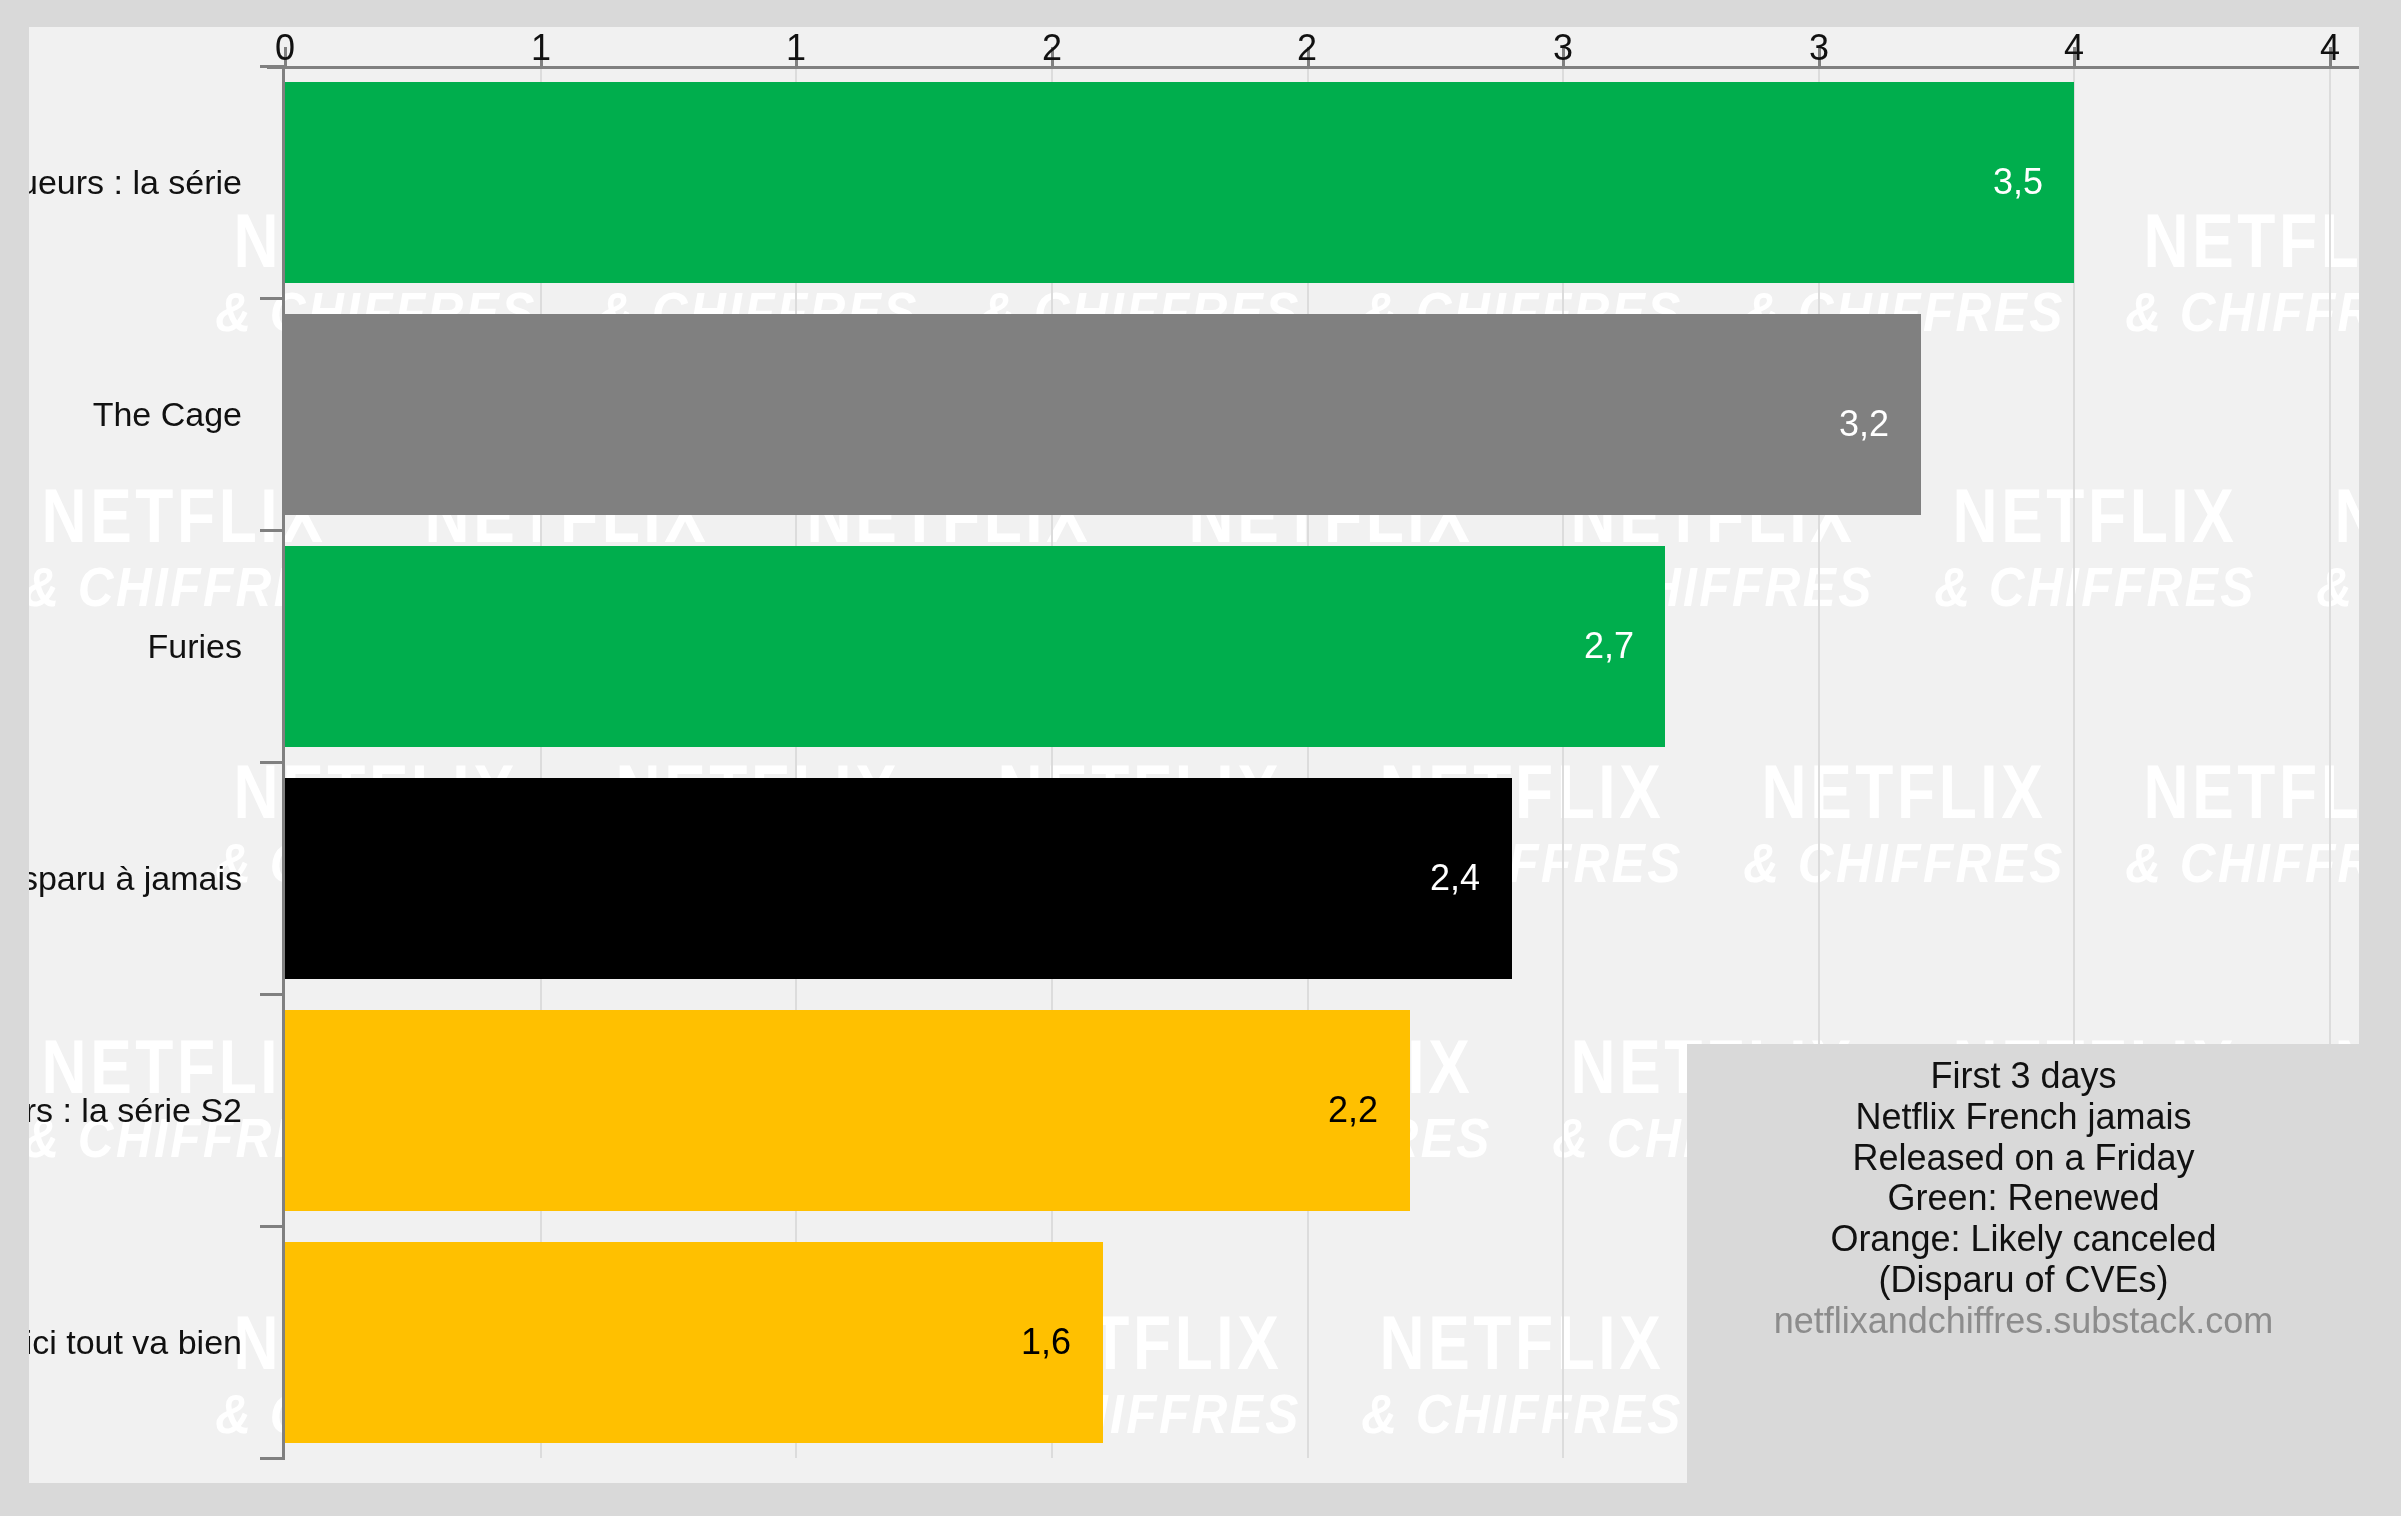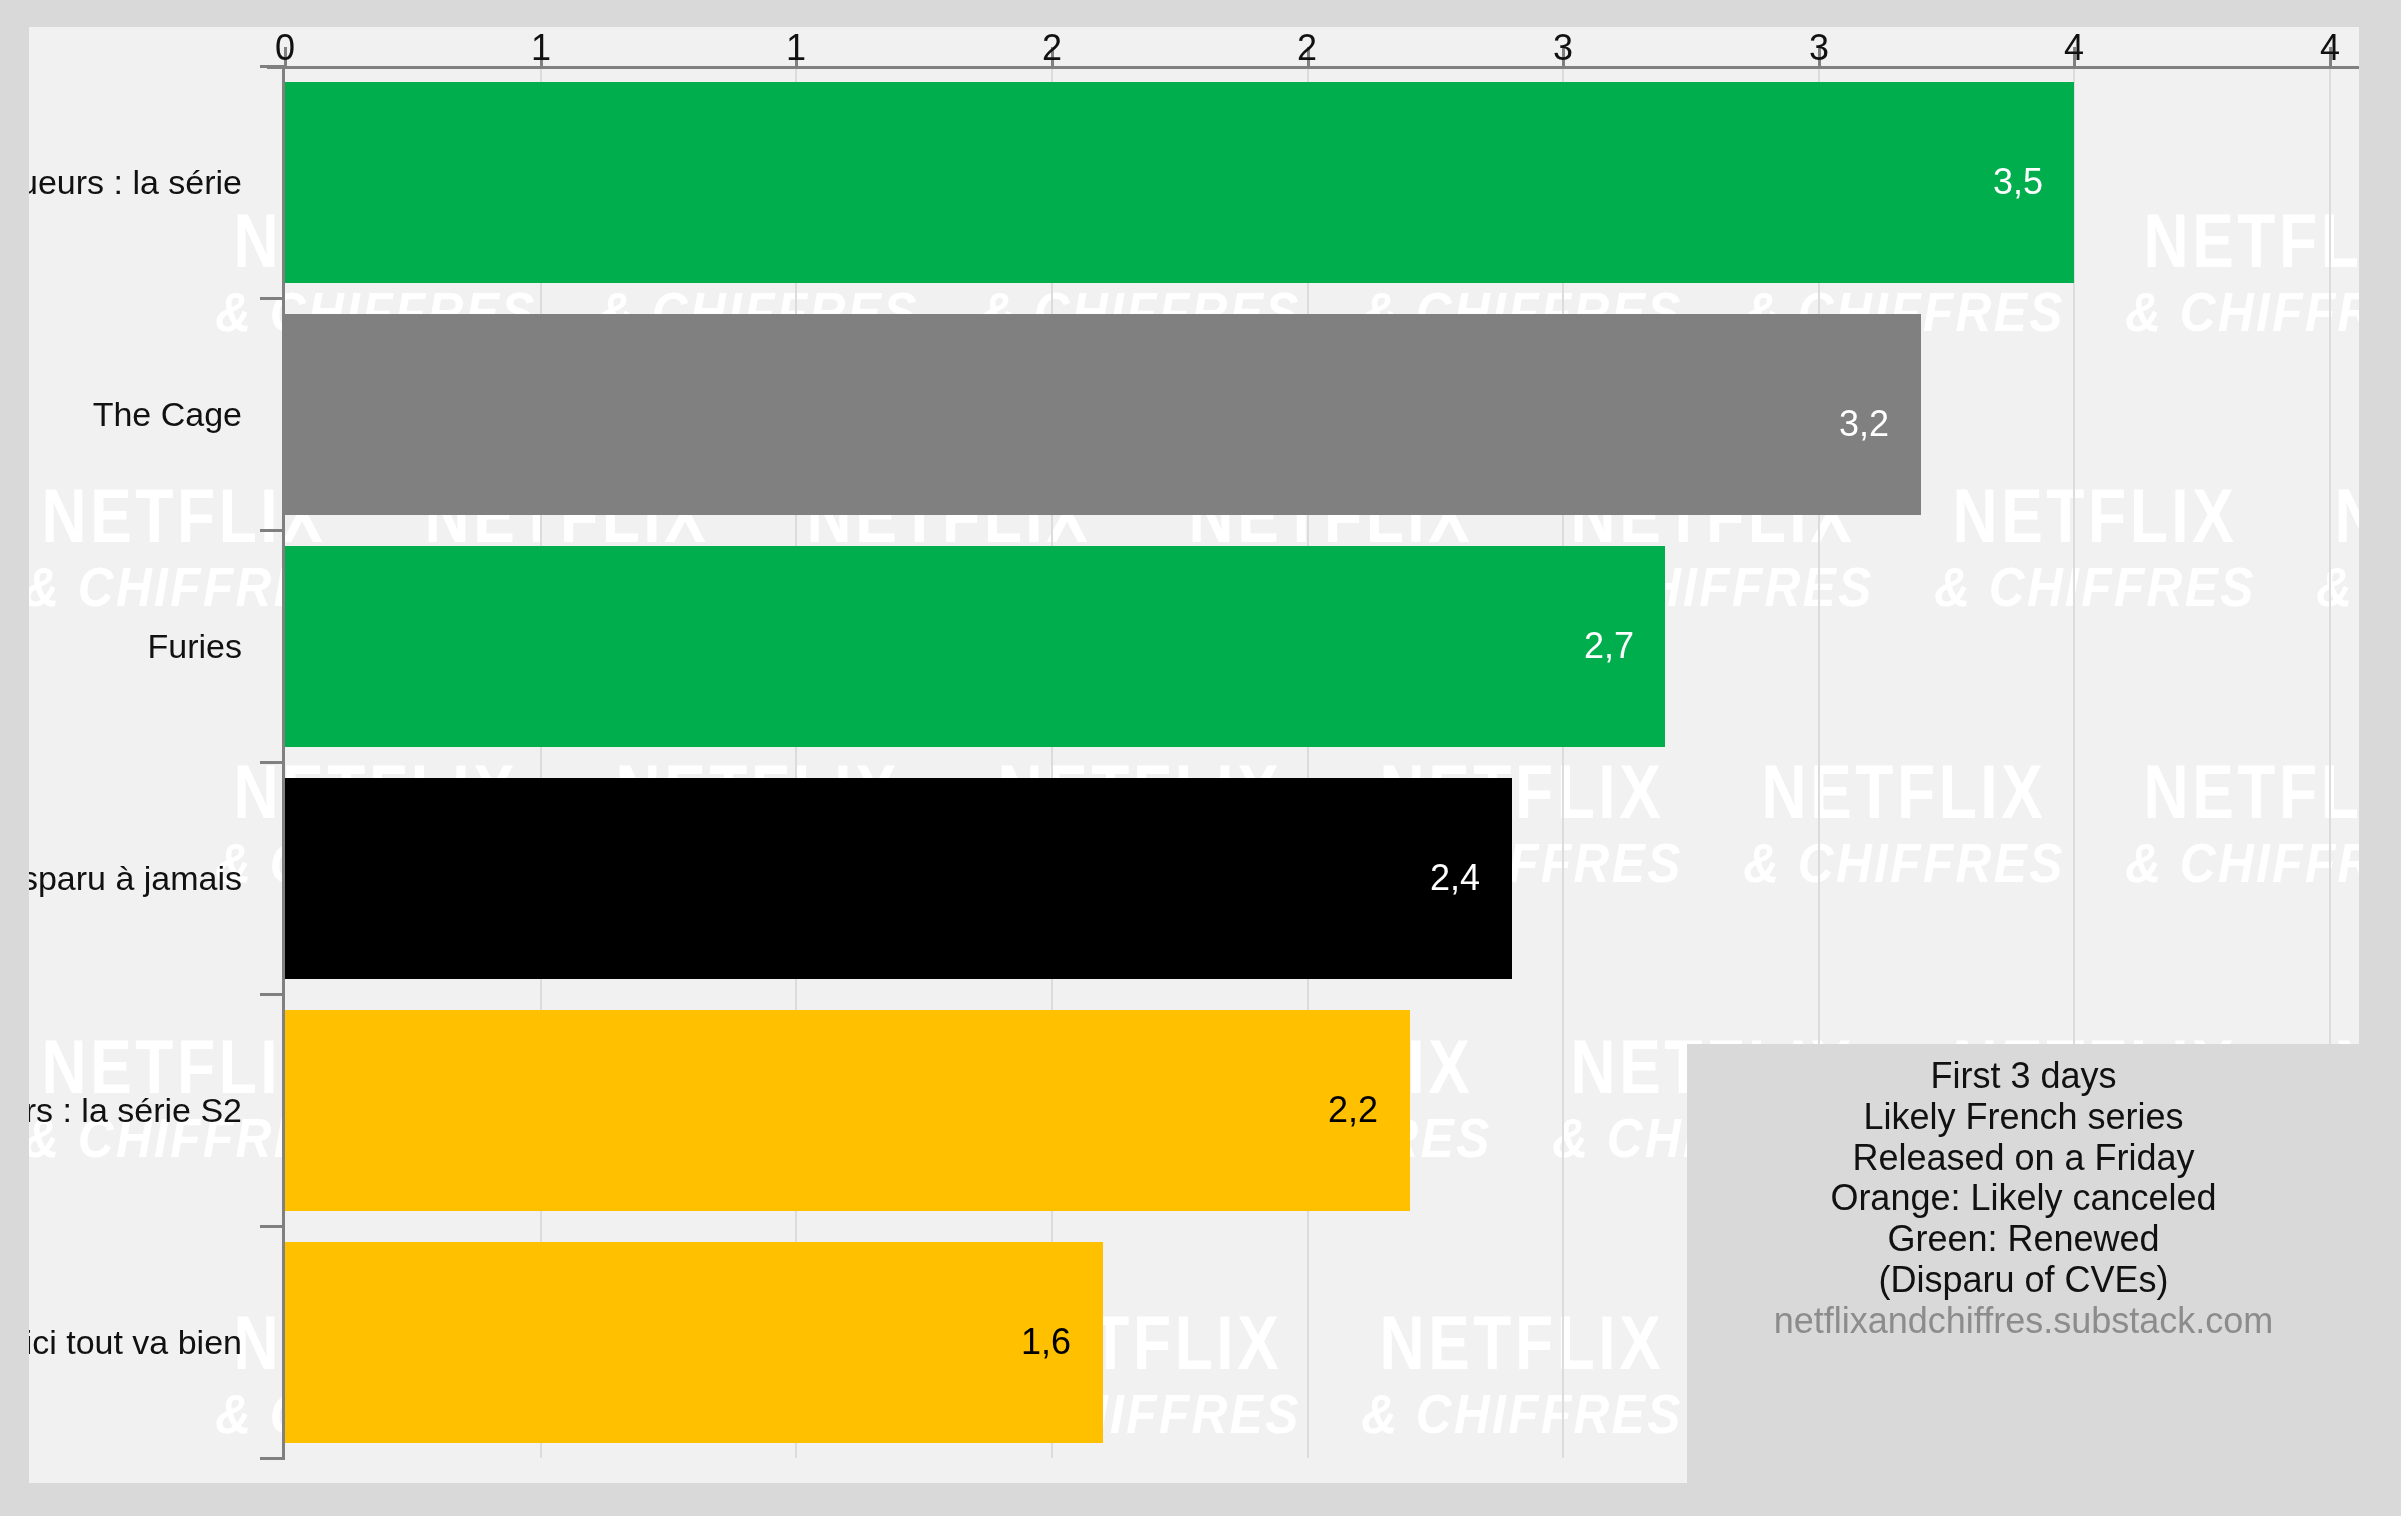--- a/index.html
+++ b/index.html
@@ -377,23 +377,23 @@
           <div class="barvalue" style="left: 1810px; top: 397px; color: rgb(255, 255, 255);">3,2</div>
           <div class="barvalue" style="left: 1555px; top: 619px; color: rgb(255, 255, 255);">2,7</div>
           <div class="barvalue" style="left: 1401px; top: 851px; color: rgb(255, 255, 255);">2,4</div>
           <div class="barvalue" style="left: 1299px; top: 1083px; color: rgb(0, 0, 0);">2,2</div>
           <div class="barvalue" style="left: 992px; top: 1315px; color: rgb(0, 0, 0);">1,6</div>
         </div>
     </div>
 
     <div id="legend-box" style="left: 1658px; top: 1017px; width: 673px; height: 439px;">
         <span class="legend-line">First 3 days</span>
-        <span class="legend-line">Likely French series</span>
+        <span class="legend-line">Netflix French jamais</span>
         <span class="legend-line">Released on a Friday</span>
+        <span class="legend-line">Green: Renewed</span>
         <span class="legend-line">Orange: Likely canceled</span>
-        <span class="legend-line">Green: Renewed</span>
         <span class="legend-line">(Disparu of CVEs)</span>
         <span class="legend-url">netflixandchiffres.substack.com</span>
       </div>
 
   </div>
 </div>
 
 
 </body></html>

